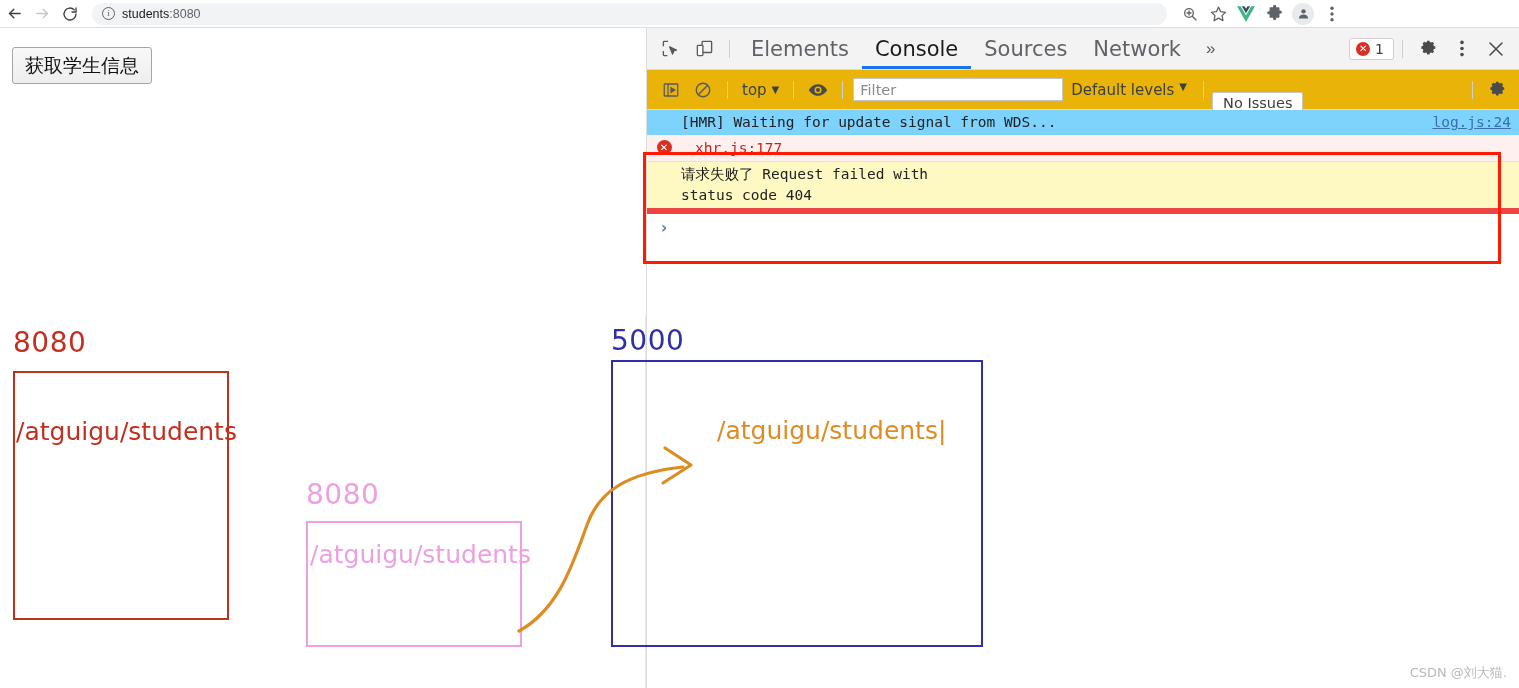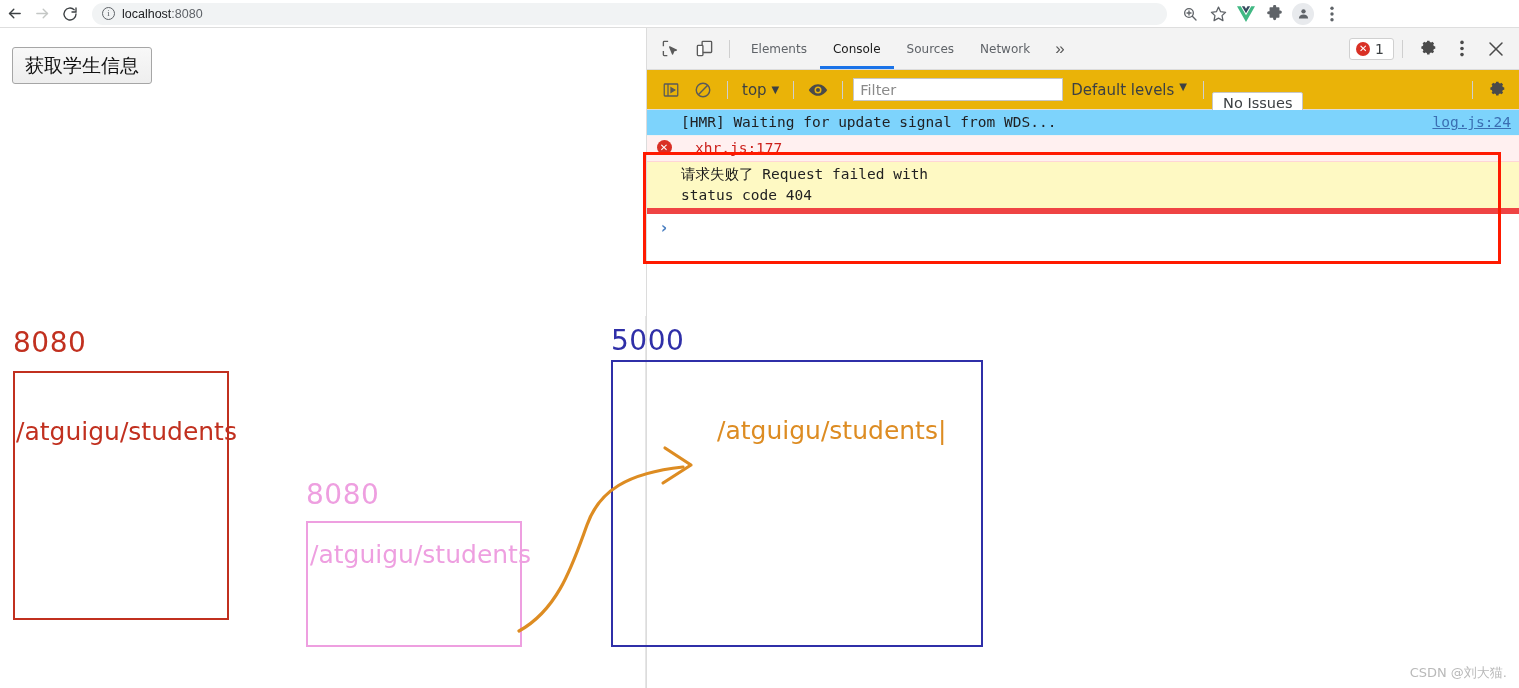--- a/index.html
+++ b/index.html
@@ -80,21 +80,21 @@
     background: #f3f3f3; border-bottom: 1px solid #dcdcdc;
     padding-left: 6px;
   }
   .dt-tool-icon {
     width: 34px; height: 30px; display: flex; align-items: center; justify-content: center;
     color: #5a5a5a;
   }
   .vsep { width: 1px; height: 18px; background: #cfcfcf; margin: 0 8px; }
   .dt-tab {
     padding: 0 13px; height: 41px; display: flex; align-items: center;
-    font-size: 12px; color: #5f6368;
+    font-size: 21px; color: #5f6368;
     font-family: "DejaVu Sans", sans-serif;
   }
   .dt-tab.active { color: #1a1a1a; box-shadow: inset 0 -3px 0 #1a73e8; }
   .dt-more { padding: 0 12px; font-size: 17px; color: #5a5a5a; }
   #dt-tabbar-right { margin-left: auto; display: flex; align-items: center; padding-right: 6px; }
   #error-badge {
     display: flex; align-items: center; gap: 5px;
     border: 1px solid #d0d0d0; border-radius: 3px;
     padding: 2px 9px 2px 6px; background: #fff;
   }
@@ -211,21 +211,21 @@
   </div>
   <div class="nav-btn">
     <svg width="16" height="16" viewBox="0 0 24 24" fill="none" stroke="#3c4043" stroke-width="2" stroke-linecap="round">
         <path d="M21 12a9 9 0 1 1-2.7-6.4"></path>
         <polyline points="21,3 21,9 15,9"></polyline>
       </svg>
   </div>
 
   <div id="omnibox">
     <div class="info-icon">i</div>
-    <div class="url"><span class="host">localhost</span><span class="port">:8080</span></div>
+    <div class="url"><span class="host">students</span><span class="port">:8080</span></div>
   </div>
 
   <div id="toolbar-actions">
     <div class="tb-icon">
       <svg width="16" height="16" viewBox="0 0 24 24" fill="none" stroke="#5f6368" stroke-width="2" stroke-linecap="round">
           <circle cx="10.5" cy="10.5" r="6.5"></circle>
           <line x1="15.5" y1="15.5" x2="21" y2="21"></line>
           <line x1="7.5" y1="10.5" x2="13.5" y2="10.5"></line>
           <line x1="10.5" y1="7.5" x2="10.5" y2="13.5"></line>
         </svg>

